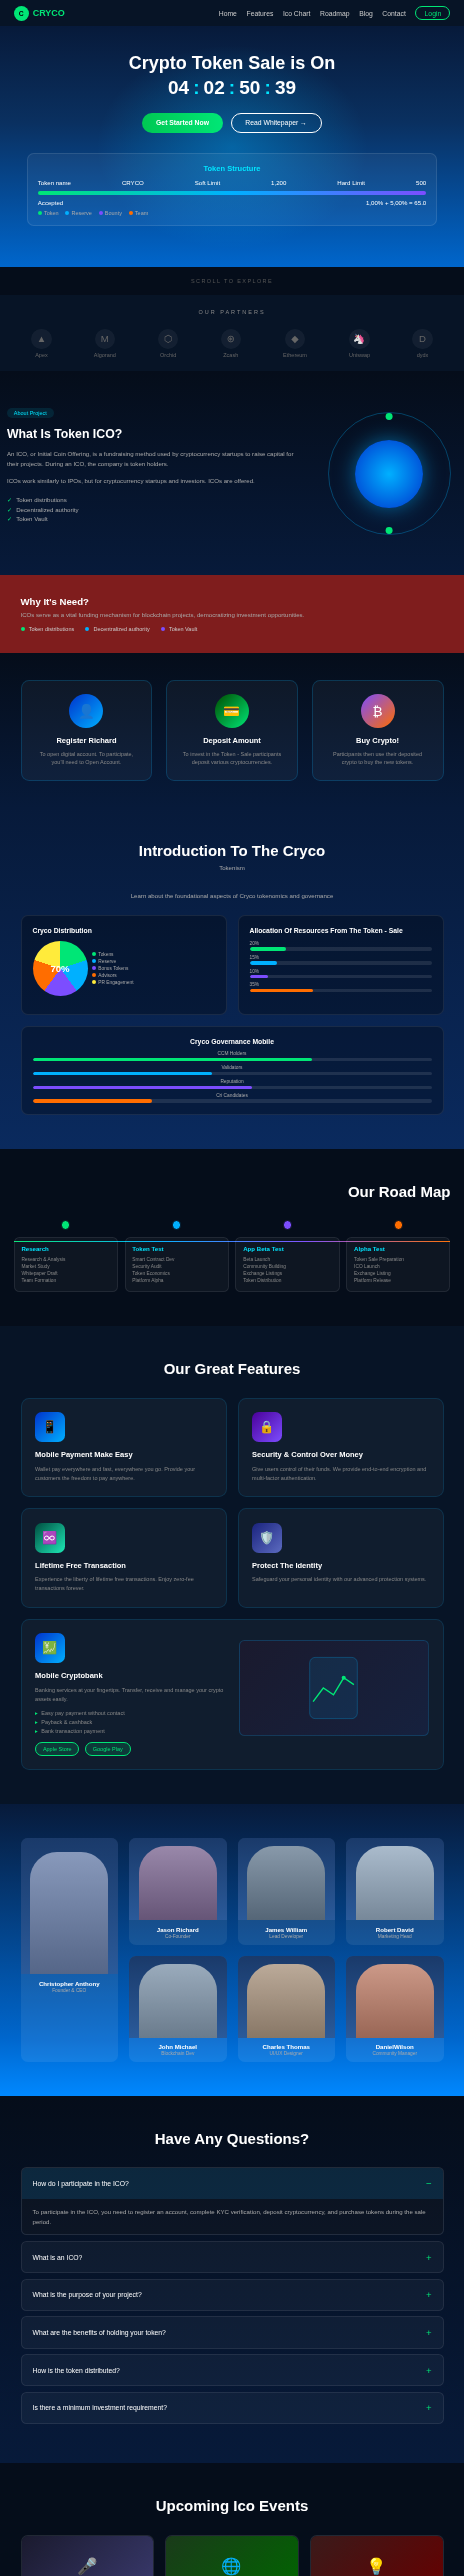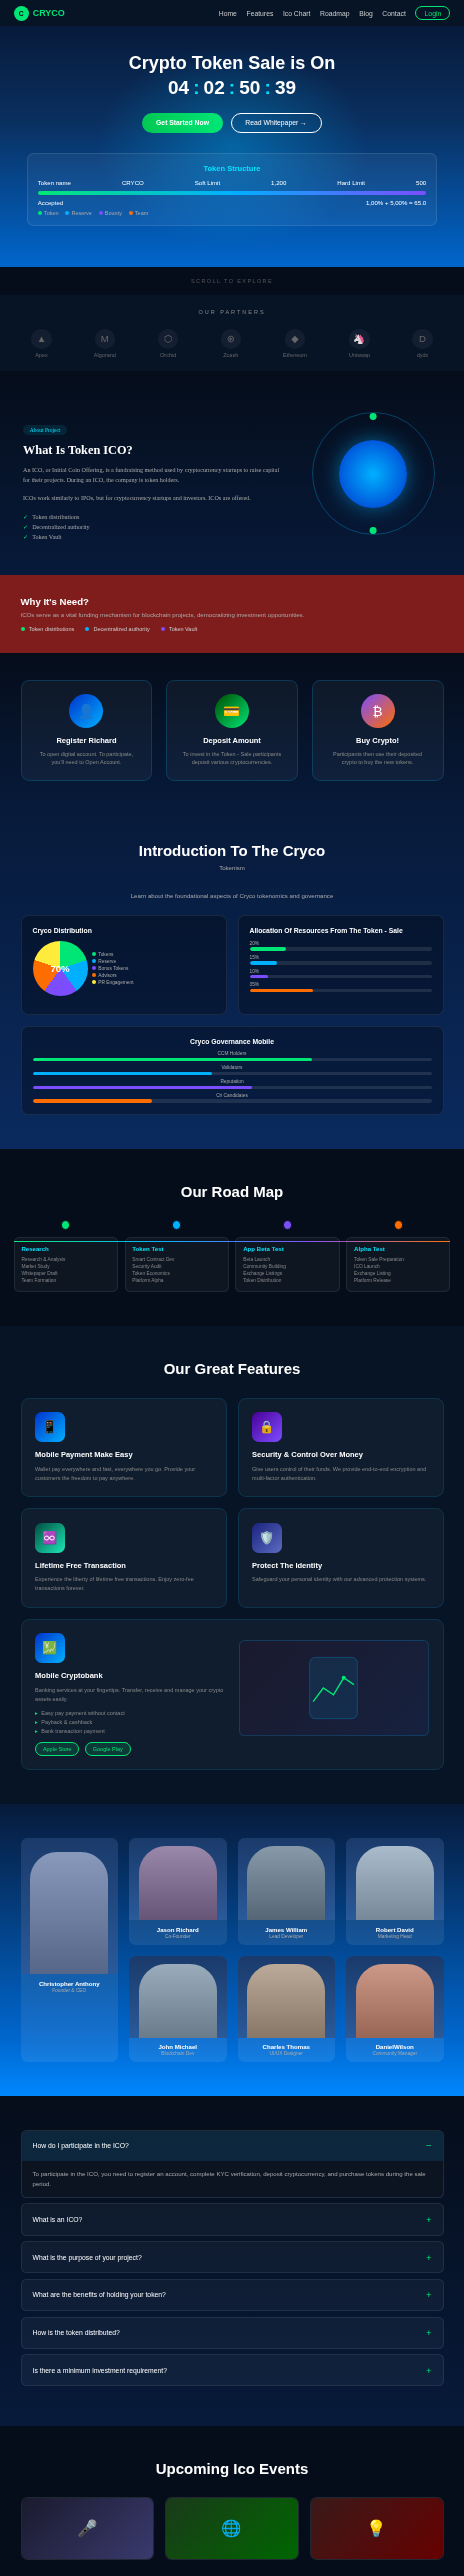--- a/index.html
+++ b/index.html
@@ -178,25 +178,24 @@
       width: 20.5px; height: 20.5px;
       background: rgba(255,255,255,0.05);
       border-radius: 50%;
       display: flex; align-items: center; justify-content: center;
       font-size: 9.6px;
     }
 
     
     .what-section {
       background: linear-gradient(180deg, #050d1a 0%, #071a3a 100%);
-      padding: 34px 23px;
+      padding: 34px 7px;
       display: flex;
       gap: 20.5px;
-      align-items: flex-end;
-      font-family: Liberation Serif, serif;
+      align-items: flex-start;
     }
     .what-text { flex: 1; }
     .what-text .badge {
       background: rgba(0,229,255,0.1);
       color: #00e5ff;
       padding: 2px 6.8px;
       border-radius: 13.6px;
       font-size: 5.5px;
       margin-bottom: 8.2px;
       display: inline-block;
@@ -325,21 +324,21 @@
       border-radius: 2px;
       margin-top: 1.4px;
       overflow: hidden;
     }
 
     
     .roadmap-section {
       background: #050d1a;
       padding: 34px 13.6px;
     }
-    .roadmap-section h2 { text-align: center; font-size: 15px; font-weight: 700; margin-bottom: 20.5px; }
+    .roadmap-section h2 { text-align: right; font-size: 15px; font-weight: 700; margin-bottom: 20.5px; }
     .roadmap-timeline { position: relative; }
     .roadmap-line {
       position: absolute;
       top: 20.5px;
       left: 0; right: 0;
       height: 1.4px;
       background: linear-gradient(90deg, #00e676, #00b0ff, #7c4dff, #ff6d00);
     }
     .roadmap-items { display: flex; justify-content: space-between; gap: 6.8px; }
     .roadmap-item { flex: 1; position: relative; }
@@ -933,20 +932,21 @@
       </div>
       <div class="team-info">
         <h4>DanielWilson</h4>
         <p>Community Manager</p>
       </div>
     </div>
   </div>
 </div>
 
 <div class="faq-section">
+  <h2>Have Any Questions?</h2>
   <div class="faq-item">
     <div class="faq-question active">
       <span>How do I participate in the ICO?</span>
       <span class="faq-icon">−</span>
     </div>
     <div class="faq-answer">To participate in the ICO, you need to register an account, complete KYC verification, deposit cryptocurrency, and purchase tokens during the sale period.</div>
   </div>
   <div class="faq-item">
     <div class="faq-question">
       <span>What is an ICO?</span>

